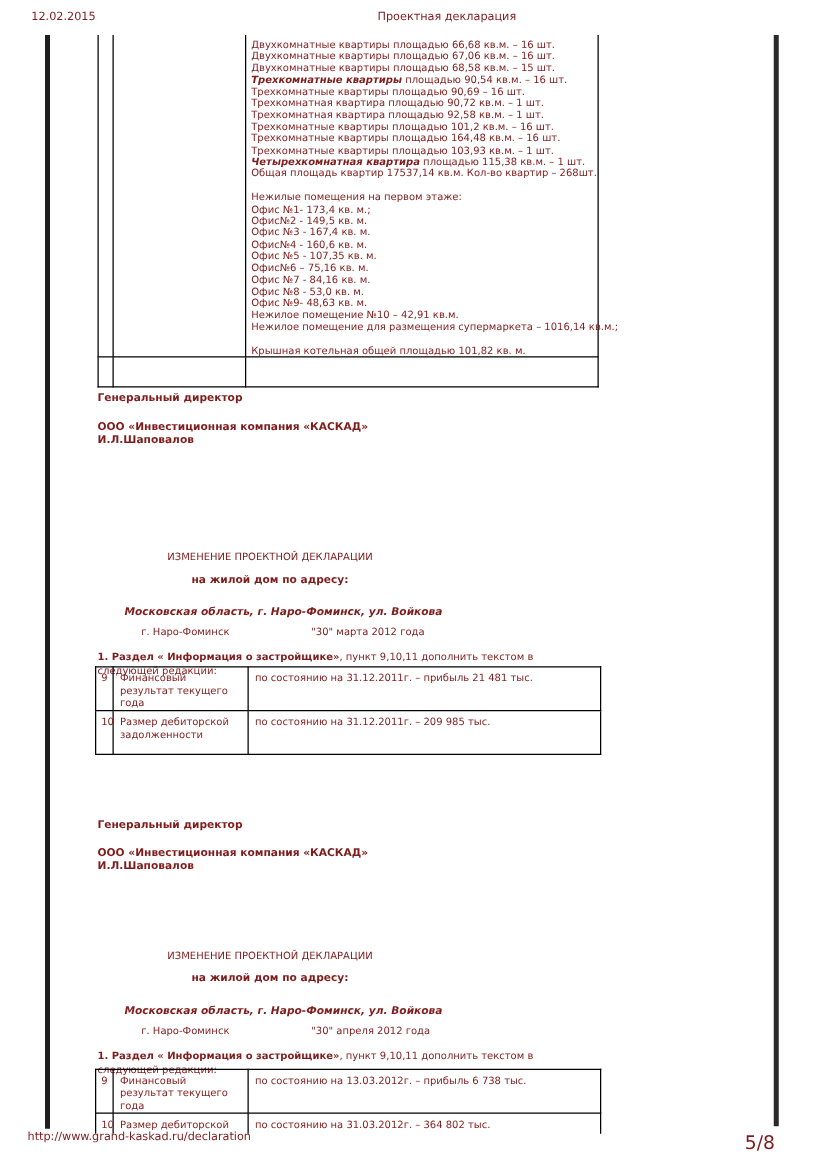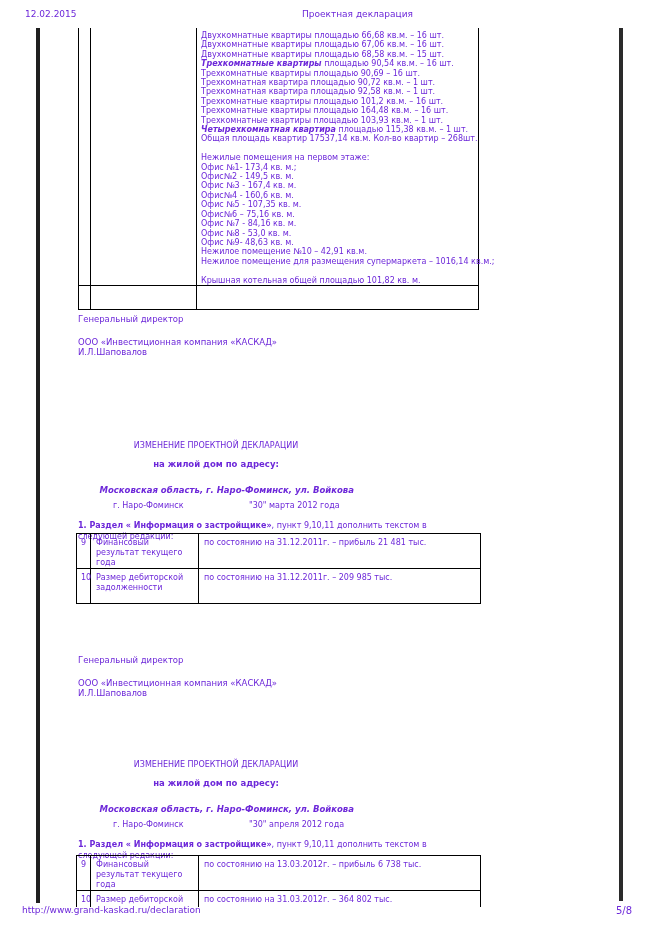--- a/index.html
+++ b/index.html
@@ -1,37 +1,37 @@
 <!DOCTYPE html>
 <html><head>
 <meta charset="utf-8">
 <style>
   html,body{margin:0;padding:0;background:#ffffff;}
   .page{
     position:relative;width:652px;height:933px;background:#fff;overflow:hidden;
-    font-family:"DejaVu Sans","Liberation Sans",sans-serif;color:#6d28d9;
+    font-family:"DejaVu Sans","Liberation Sans",sans-serif;color:#7f1d1d;
   }
   
   .hdr-date{position:absolute;left:25px;top:9px;font-size:9px;}
   .hdr-title{position:absolute;left:302px;top:9px;font-size:9px;}
   .ftr-url{position:absolute;left:22px;top:905px;font-size:9px;}
-  .ftr-page{position:absolute;right:20px;top:905px;font-size:10px;}
+  .ftr-page{position:absolute;right:32px;top:905px;font-size:15px;}
   
   .bar{position:absolute;top:28px;width:4px;background:#1f1f1f;}
   .bar-left{left:36px;height:875px;}
   .bar-right{left:619px;height:873px;background:#2a2a2a;}
   
   .apt-table{position:absolute;left:78px;top:28px;width:400px;border-collapse:collapse;table-layout:fixed;}
   .apt-table td{border:1px solid #000;vertical-align:top;padding:0;}
   .apt-table tr.first td{border-top:none;}
   .apt-cell{padding:3px 4px 0 4px;}
   .apt-line{font-size:8px;line-height:9.4px;min-height:9.4px;white-space:nowrap;}
   .apt-line .bi{font-weight:bold;font-style:italic;}
   
-  .dir{position:absolute;left:78px;font-size:8.5px;font-weight:normal;line-height:10.5px;}
+  .dir{position:absolute;left:78px;font-size:8.5px;font-weight:bold;line-height:10.5px;}
   .dir .dir-title{margin-bottom:12px;}
   
   .amend{position:absolute;left:78px;width:276px;font-size:8px;}
   .amend .a-head{text-align:center;margin-top:3px;font-size:8px;}
   .amend .a-sub{text-align:center;margin-top:9px;font-weight:bold;font-size:8.5px;}
   .amend .a-addr{text-align:right;margin-top:16px;font-weight:bold;font-style:italic;font-size:8.5px;}
   .amend .a-cityrow{position:relative;height:10px;margin-top:6px;}
   .amend .a-city{position:absolute;left:35px;top:0;font-size:8px;}
   .amend .a-date{position:absolute;left:171px;top:0;font-size:8px;}
   .amend .a-intro{margin-top:10px;font-size:8px;line-height:10.5px;text-align:left;white-space:nowrap;}

